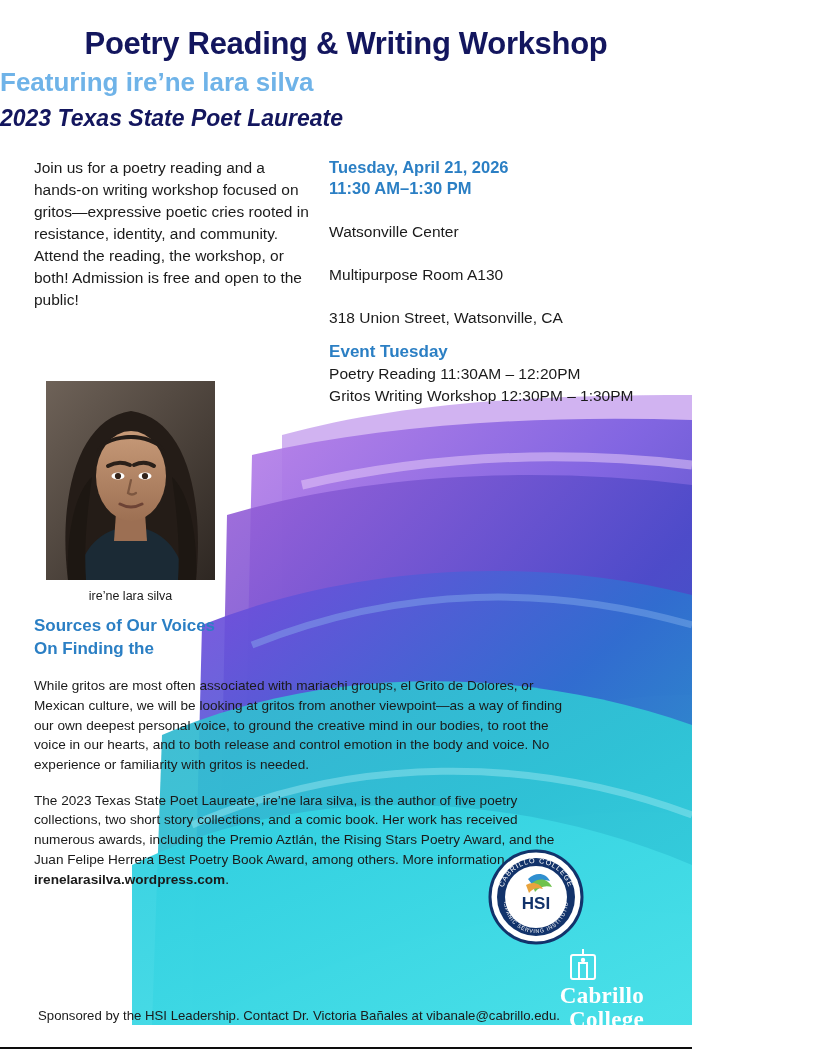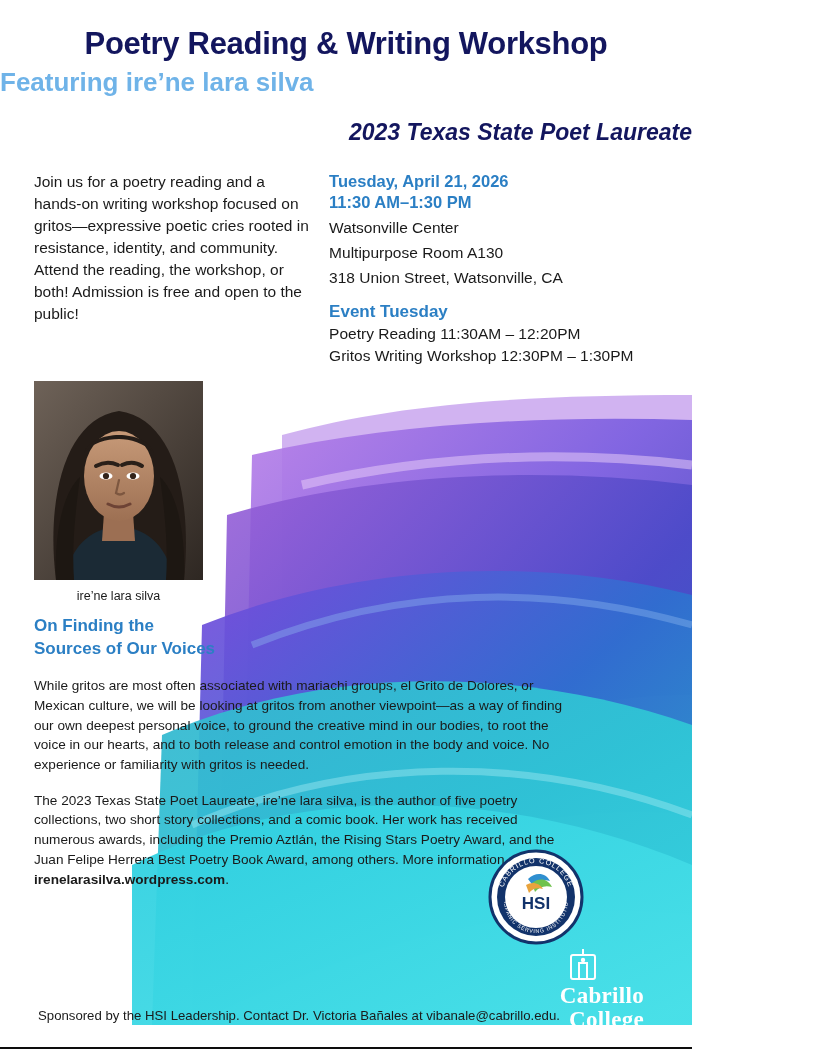--- a/index.html
+++ b/index.html
@@ -42,26 +42,26 @@
   }
   .subtitle {
     text-align:left;
     font-size:26px;
     font-weight:bold;
     color:#6fb3e8;
     margin-top:6px;
     line-height:1.15;
   }
   .subsubtitle {
-    text-align:right;
+    text-align:left;
     font-size:23px;
     font-weight:bold;
     font-style:italic;
     color:#13165e;
-    margin-top:21px;
+    margin-top:7px;
     line-height:1.15;
   }
 
   
   .cols {
     position:relative;
     margin-top:26px;
     display:flex;
     padding:0 34px 0 34px;
     justify-content:center;
@@ -79,39 +79,39 @@
   .when {
     font-size:16.5px;
     font-weight:bold;
     color:#2b7fc4;
     line-height:1.3;
   }
   .place {
     font-size:15.5px;
     color:#1a1a1a;
     line-height:1.42;
-    margin-top:3px;
+    margin-top:21px;
   }
   .sched-head {
     font-size:17px;
     font-weight:bold;
     color:#2b7fc4;
     margin-top:12px;
     line-height:1.3;
   }
   .sched-line {
     font-size:15.5px;
     color:#1a1a1a;
     line-height:1.42;
   }
 
   
   .portrait-wrap {
     position:absolute;
-    left:34px;
+    left:46px;
     top:381px;
     width:169px;
   }
   .portrait {
     width:169px;
     height:199px;
     display:block;
     border:0;
     overflow:hidden;
     background:#3a3330;
@@ -305,22 +305,22 @@
         <path d="M74 123 q 11 6 22 0" stroke="#6d4335" stroke-width="3" fill="none" stroke-linecap="round"></path>
 
         <path d="M22 199 C 20 150, 30 110, 46 96 C 40 140, 38 170, 40 199 Z" fill="#1d1712"></path>
         <path d="M150 199 C 152 150, 142 110, 126 96 C 132 140, 134 170, 132 199 Z" fill="#1d1712"></path>
       </svg>
     </div>
     <div class="caption">ire’ne lara silva</div>
   </div>
 
   <div class="lower">
+    <div class="ws-title">Sources of Our Voices</div>
     <div class="ws-title">On Finding the</div>
-    <div class="ws-title">Sources of Our Voices</div>
 
     <p class="ws-para">While gritos are most often associated with mariachi groups, el Grito de Dolores, or Mexican culture, we will be looking at gritos from another viewpoint—as a way of finding our own deepest personal voice, to ground the creative mind in our bodies, to root the voice in our hearts, and to both release and control emotion in the body and voice. No experience or familiarity with gritos is needed.</p>
 
     <p class="ws-para2"><span>The 2023 Texas State Poet Laureate, ire’ne lara silva, is the author of five poetry collections, two short story collections, and a comic book. Her work has received numerous awards, including the Premio Aztlán, the Rising Stars Poetry Award, and the Juan Felipe Herrera Best Poetry Book Award, among others. More information at </span><a class="ws-link" href="#">irenelarasilva.wordpress.com</a><span>.</span></p>
   </div>
 
   <div class="sponsor">Sponsored by the HSI Leadership. Contact Dr. Victoria Bañales at vibanale@cabrillo.edu.</div>
 
   <div class="hsi-seal">
     <svg width="96" height="96" viewBox="0 0 96 96" xmlns="http://www.w3.org/2000/svg">

